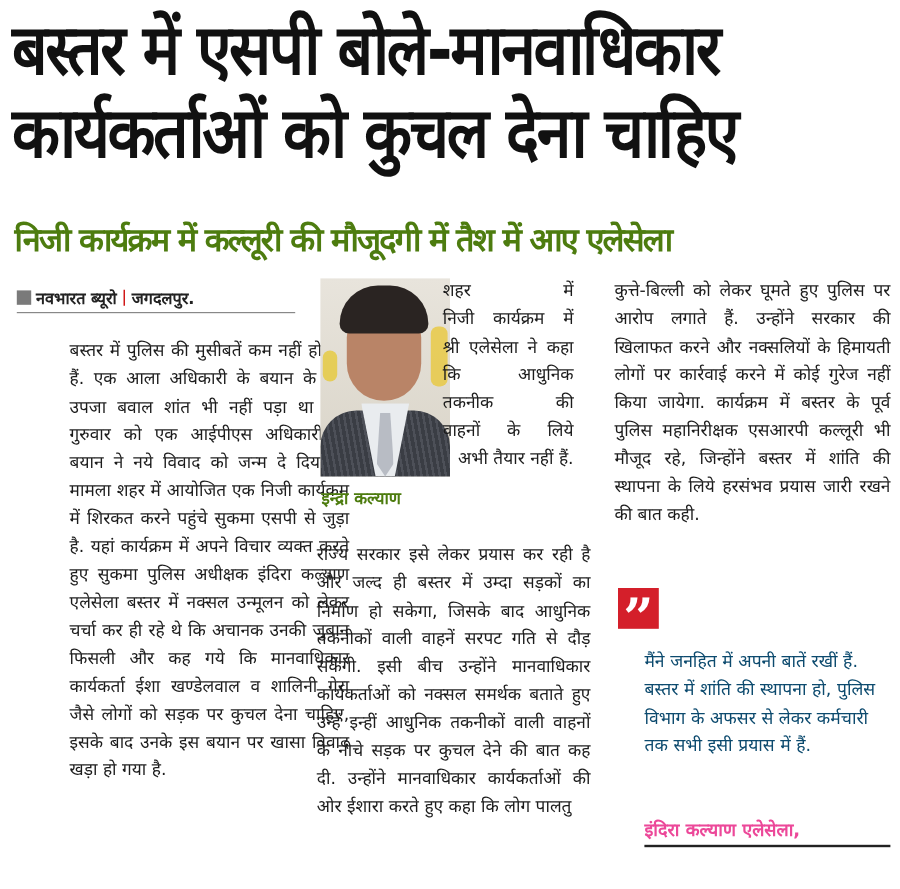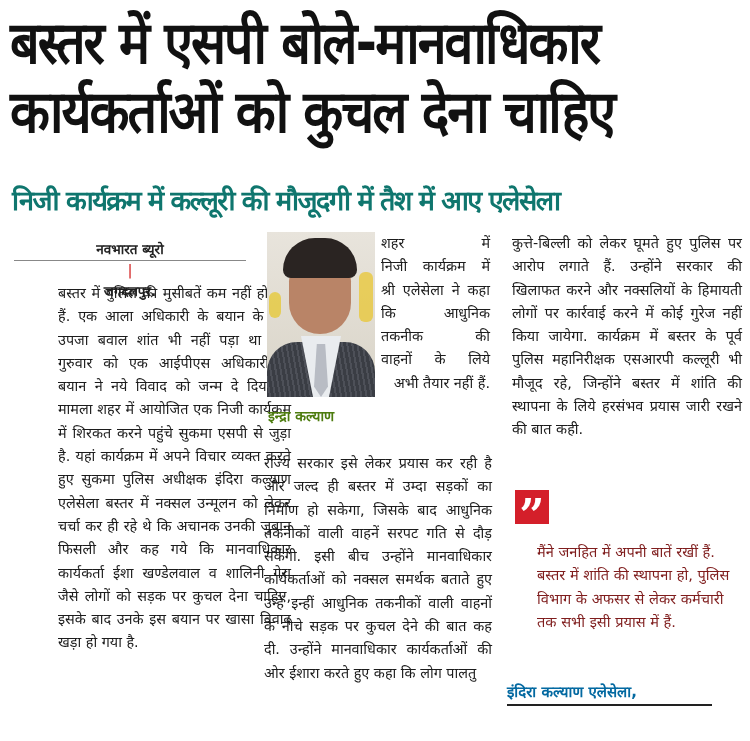--- a/index.html
+++ b/index.html
@@ -2,49 +2,49 @@
 <html><head>
 <meta charset="utf-8">
 <style>
   html, body { margin:0; padding:0; background:#ffffff; }
   body { width:750px; height:741px; overflow:hidden; position:relative;
          font-family:"DejaVu Sans", sans-serif; color:#1a1a1a; }
   .headline { position:absolute; left:10px; top:8px; width:735px;
     font-family:"DejaVu Sans", sans-serif; font-weight:bold; color:#111;
     font-size:52px; line-height:62px; letter-spacing:-2px; transform:scaleY(1.12); transform-origin:top left; }
   .headline div { white-space:nowrap; }
-  .subhead { position:absolute; left:12px; top:184px; font-weight:bold; color:#0f766e;
+  .subhead { position:absolute; left:12px; top:184px; font-weight:bold; color:#4d7c0f;
     font-size:27px; line-height:34px; letter-spacing:-1.5px; white-space:nowrap; }
   .byline { position:absolute; left:14px; top:236px; width:232px; height:24px;
-    border-bottom:1px solid #888; font-weight:bold; font-size:13.5px; color:#222; display:flex; align-items:center; gap:4px;flex-direction:column; }
+    border-bottom:1px solid #888; font-weight:bold; font-size:13.5px; color:#222; display:flex; align-items:center; gap:4px; }
   .byline .sq { width:12px; height:12px; background:#7a7a7a; display:inline-block; }
   .byline .sep { color:#c00; font-weight:normal; }
   .col { position:absolute; font-size:14.4px; line-height:23.3px; text-align:justify; color:#1c1c1c; }
   .col p { margin:0; text-align-last:left; }
   .col1 { left:14px; top:282px; width:233px;margin-left:44px; }
   .photo { position:absolute; left:267px; top:232px; width:108px; height:165px;
     background:linear-gradient(180deg,#e8e4dc 0%,#d9d4c8 100%); overflow:hidden; }
   .photo .hair { position:absolute; left:16px; top:6px; width:74px; height:40px; background:#2a2422; border-radius:40px 40px 10px 10px; }
   .photo .face { position:absolute; left:22px; top:22px; width:62px; height:80px; background:#b98467; border-radius:30px 30px 34px 34px; }
   .photo .suit { position:absolute; left:0; top:110px; width:108px; height:60px; background:repeating-linear-gradient(80deg,#3a3d44 0 3px,#4d5058 3px 5px); border-radius:30px 30px 0 0; }
   .photo .shirt { position:absolute; left:34px; top:104px; width:40px; height:61px; background:#e9ecef; clip-path:polygon(0 0,100% 0,70% 100%,30% 100%); }
   .photo .tie { position:absolute; left:47px; top:112px; width:14px; height:53px; background:#b8bcc4; clip-path:polygon(20% 0,80% 0,100% 80%,50% 100%,0 80%); }
   .photo .flower1 { position:absolute; left:2px; top:60px; width:12px; height:26px; background:#e6c93a; border-radius:6px; opacity:.8; }
   .photo .flower2 { position:absolute; left:92px; top:40px; width:14px; height:50px; background:#e8c83c; border-radius:6px; opacity:.8; }
   .caption { position:absolute; left:268px; top:404px; font-weight:bold; font-size:14px; line-height:24px; color:#4d7c0f; width:110px; }
-  .col2a { left:381px; top:232px; width:109px; text-align:justify; }
+  .col2a { left:369px; top:232px; width:109px; text-align:justify; }
   .col2a p { text-align-last:justify; }
   .col2a p:last-child { text-align-last:right; }
   .col2b { left:264px; top:452px; width:228px; }
   .col3 { left:512px; top:232px; width:230px; }
   .quote-mark { position:absolute; left:515px; top:490px; width:34px; height:34px; background:#d41f2a;
     color:#fff; font-weight:bold; font-size:44px; line-height:52px; text-align:center; overflow:hidden; font-family:"DejaVu Serif", serif; }
-  .quote-text { position:absolute; left:537px; top:540px; width:200px; font-size:14.6px; line-height:23.3px; color:#7f1d1d; }
+  .quote-text { position:absolute; left:537px; top:540px; width:200px; font-size:14.6px; line-height:23.3px; color:#0c4a6e; }
   .quote-text p { margin:0; }
-  .quote-attrib { position:absolute; left:507px; top:680px; width:205px; font-weight:bold; font-size:15px; line-height:24px; color:#0369a1;
+  .quote-attrib { position:absolute; left:537px; top:680px; width:205px; font-weight:bold; font-size:15px; line-height:24px; color:#ec4899;
     border-bottom:2px solid #222; }
 </style>
 </head>
 <body>
 
 <div class="headline">
   <div>बस्तर में एसपी बोले-मानवाधिकार</div>
   <div>कार्यकर्ताओं को कुचल देना चाहिए</div>
 </div>
 

